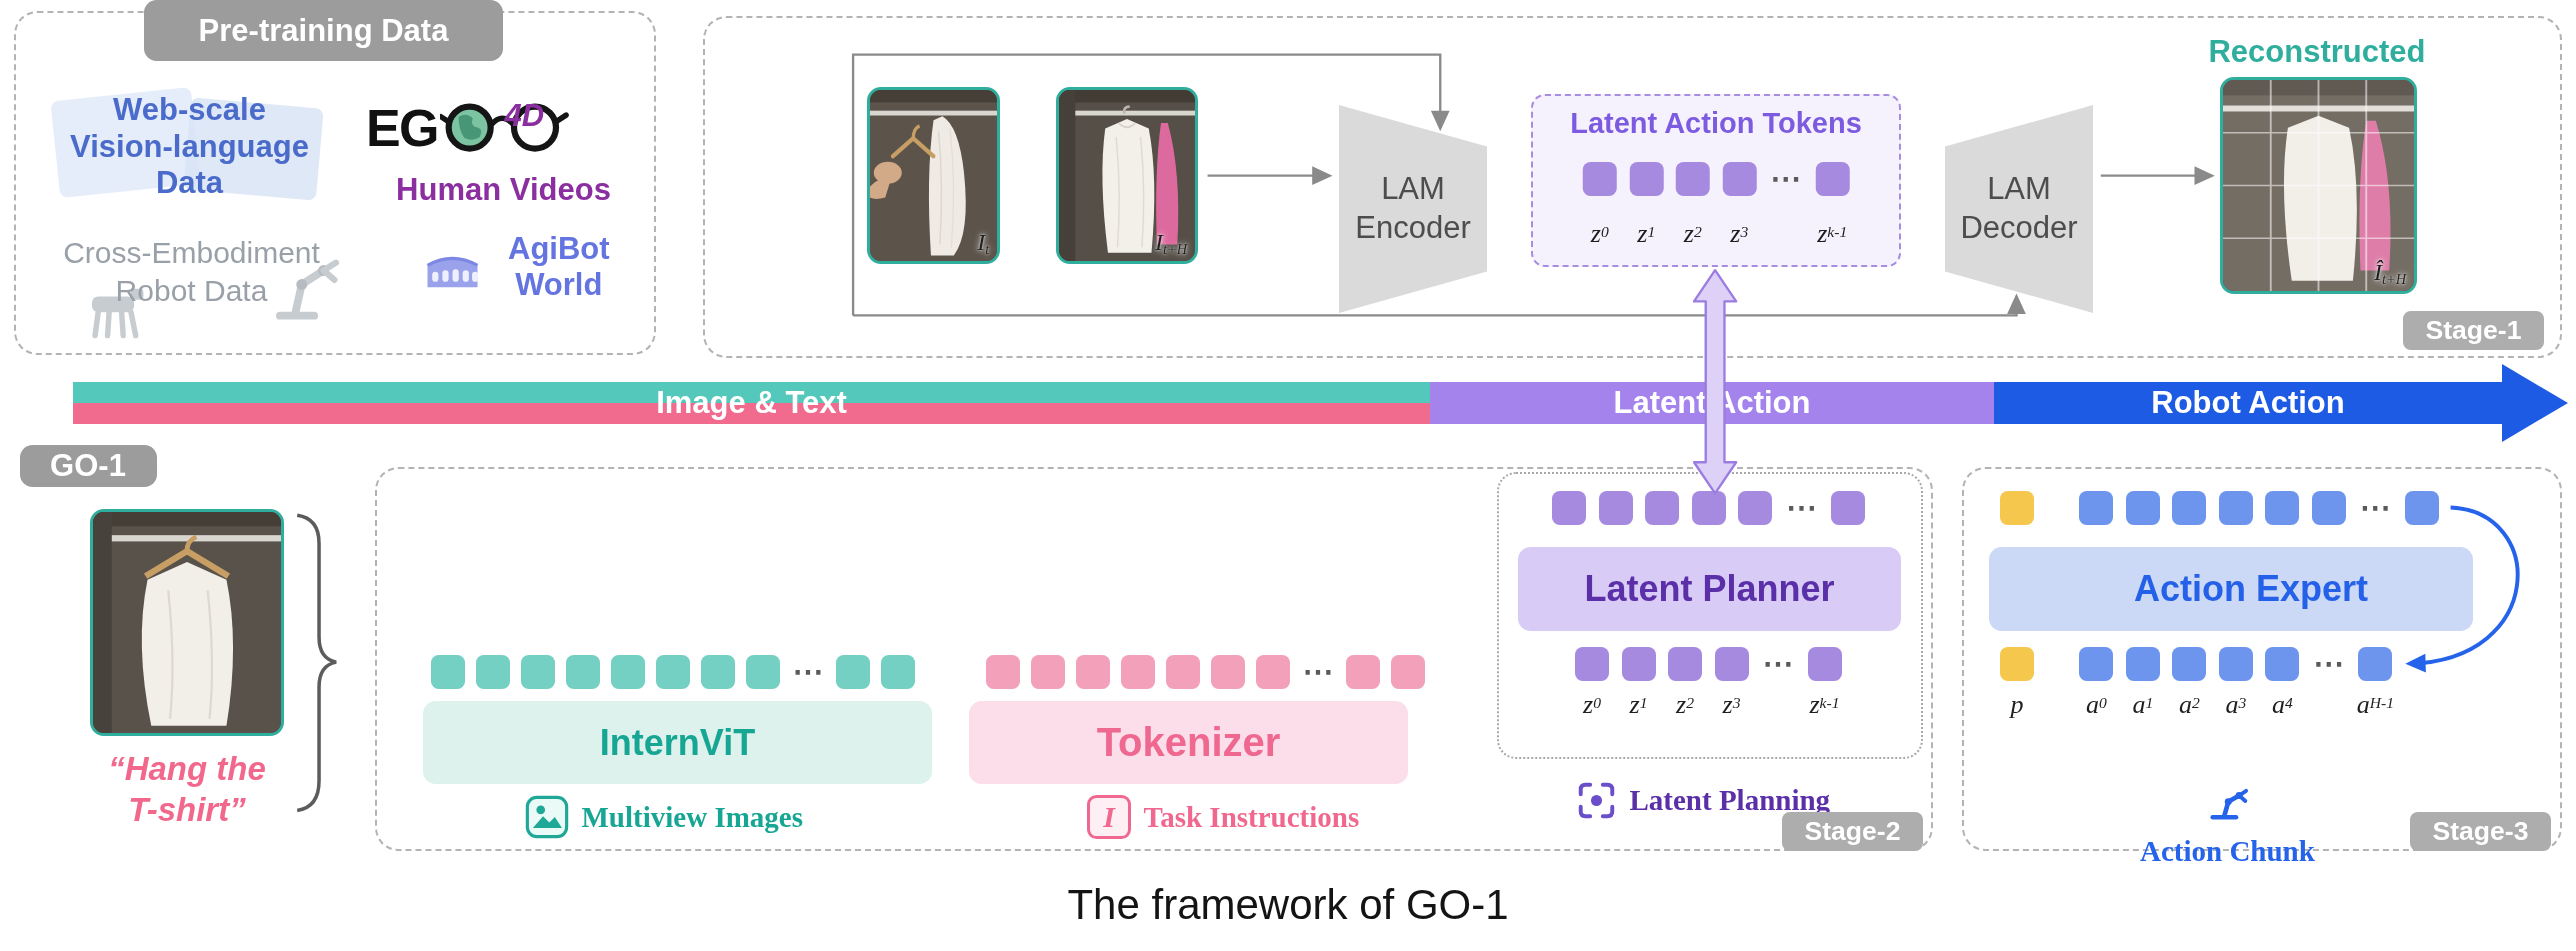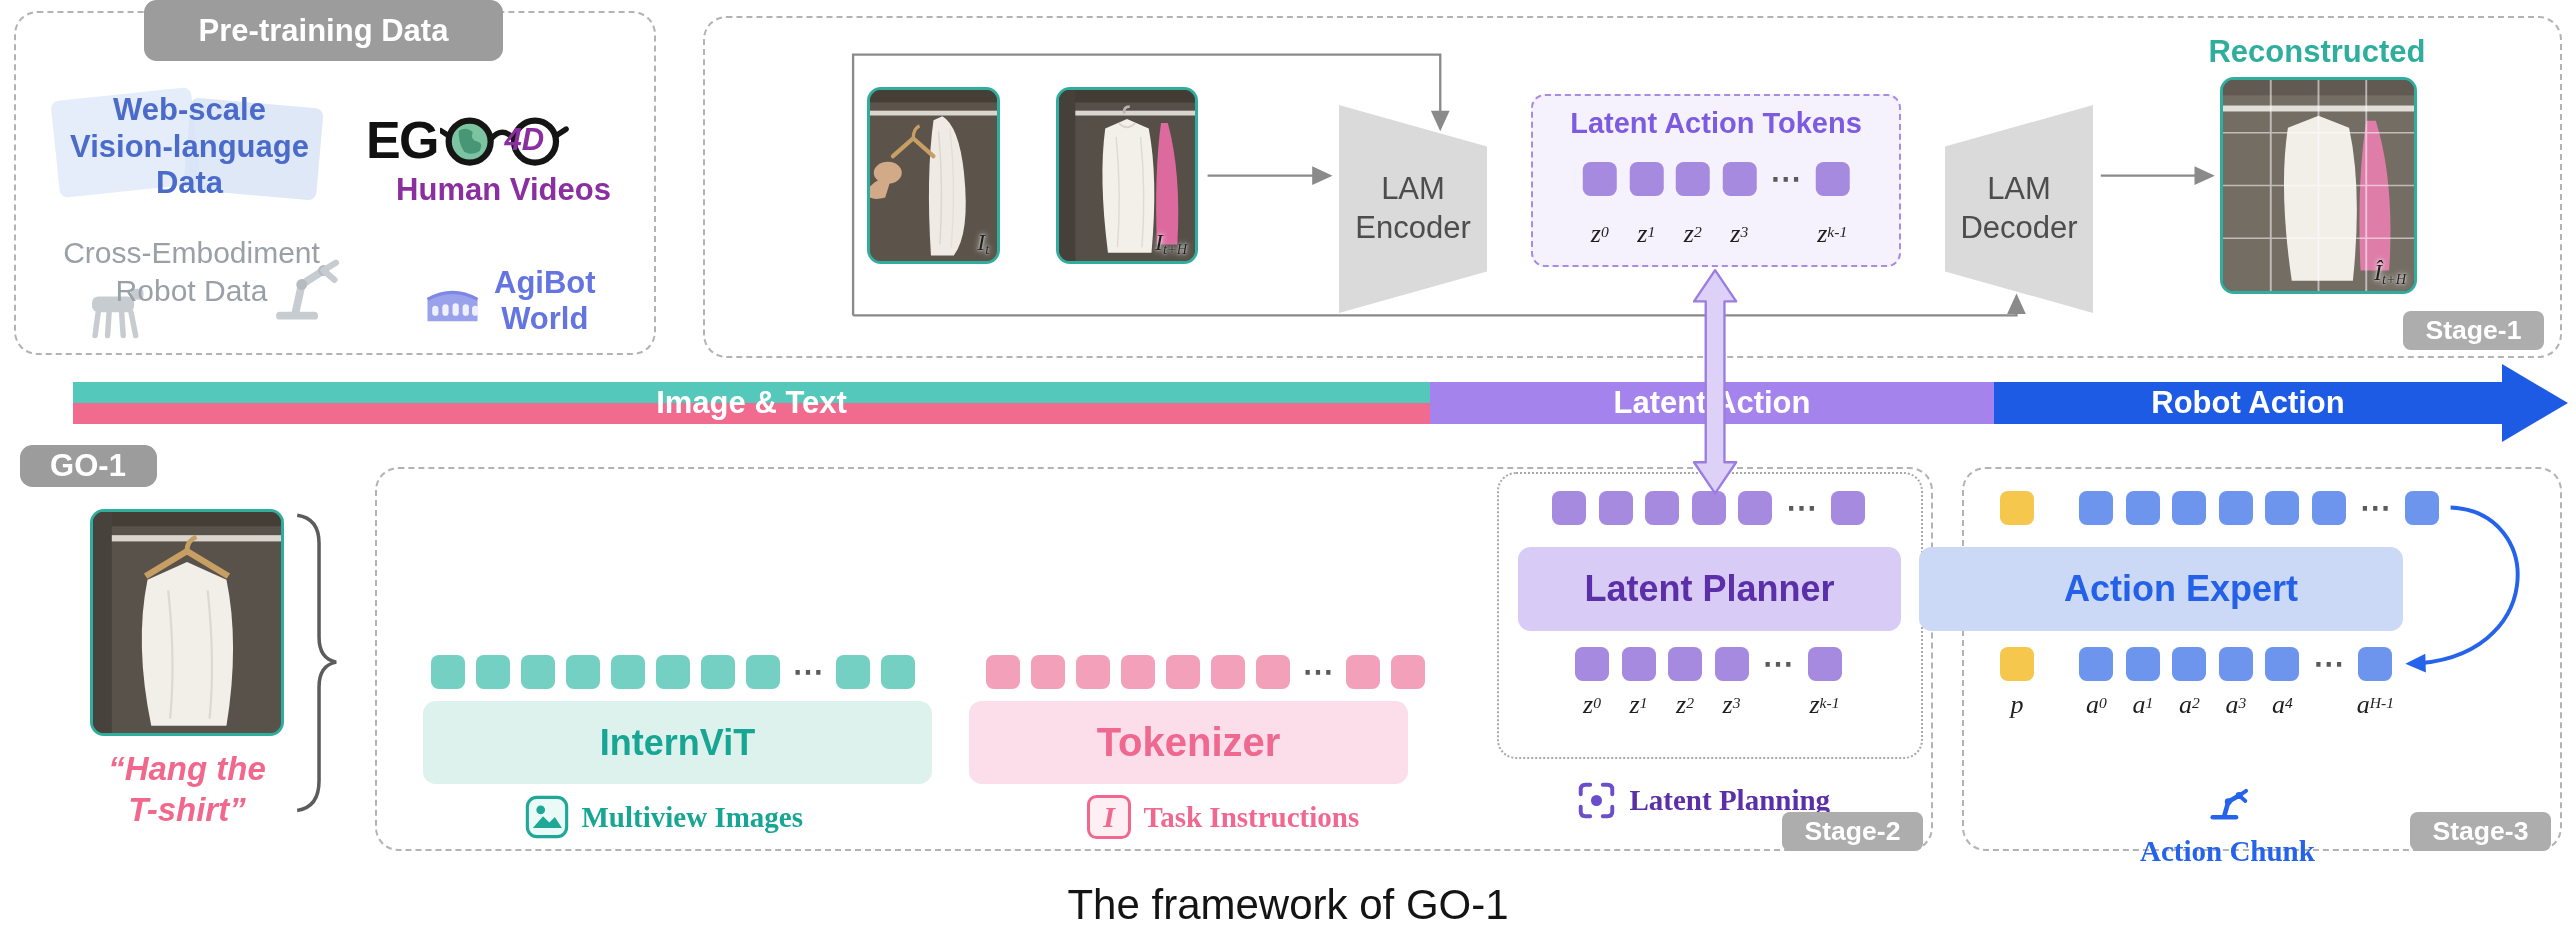--- a/index.html
+++ b/index.html
@@ -75,21 +75,21 @@
   <div class="pill" style="left:144px;top:0px;width:359px;height:61px;">
     <span>Pre-training Data</span>
   </div>
 
   <div class="deco-doc" style="left:55px;top:94px;width:141px;height:97px;transform:rotate(-6deg);opacity:.85;"></div>
   <div class="deco-doc" style="left:187px;top:103px;width:133px;height:92px;transform:rotate(5deg);background:#d8e4f6;opacity:.85;"></div>
   <div class="preline center-text" style="position:absolute;left:35px;top:92px;width:309px;font-size:31px;font-weight:bold;color:#4a6bca;line-height:1.18;z-index:1;">Web-scale
 Vision-language
 Data</div>
 
-  <div style="position:absolute;left:366px;top:110px;display:flex;align-items:center;z-index:1;">
+  <div style="position:absolute;left:366px;top:98px;display:flex;align-items:flex-start;z-index:1;">
     <span style="font-size:52px;font-weight:900;color:#111;letter-spacing:-1.6px;">EG</span>
     <svg width="134" height="56" viewBox="0 0 172 72" style="margin-left:1.6px;">
       <path d="M66 34 q14 -16 28 0" fill="none" stroke="#151515" stroke-width="7"></path>
       <circle cx="38" cy="38" r="27" fill="#7cc3a2" stroke="#151515" stroke-width="8"></circle>
       <path d="M24 24 q10 -6 18 2 q-4 10 6 12 q8 2 3 12 q-10 7 -20 1 q-8 -12 -7 -27" fill="#3e8f6f" opacity=".85"></path>
       <circle cx="122" cy="38" r="27" fill="#ffffff" stroke="#151515" stroke-width="8"></circle>
       <path d="M10 30 L1 24 M150 30 L162 22" stroke="#151515" stroke-width="7" stroke-linecap="round"></path>
     </svg>
     <span style="font-size:31px;font-weight:900;font-style:italic;color:#8b2fa0;margin-left:-69px;position:relative;z-index:2;">4D</span>
   </div>
@@ -103,21 +103,21 @@
   <svg width="81" height="75" viewBox="0 0 104 96" style="position:absolute;left:269px;top:247px;opacity:.9;">
     <path d="M14 88 H58" stroke="#c2c7cc" stroke-width="10" stroke-linecap="round"></path>
     <path d="M34 84 L42 48 L70 30" stroke="#c2c7cc" stroke-width="10" fill="none" stroke-linecap="round" stroke-linejoin="round"></path>
     <circle cx="42" cy="48" r="7" fill="#aeb4ba"></circle>
       <circle cx="70" cy="30" r="7" fill="#aeb4ba"></circle>
     <path d="M70 30 l16 -10 M70 30 l14 12" stroke="#c2c7cc" stroke-width="8" stroke-linecap="round"></path>
   </svg>
   <div class="preline center-text" style="position:absolute;left:19.5px;top:234px;width:344px;font-size:30px;font-weight:500;color:#99a0a7;line-height:1.25;z-index:1;">Cross-Embodiment
 Robot Data</div>
 
-  <div style="position:absolute;left:422px;top:231px;display:flex;align-items:center;gap:11px;margin-top:34px;">
+  <div style="position:absolute;left:422px;top:231px;display:flex;align-items:center;gap:25px;">
     <svg width="61" height="50" viewBox="0 0 78 64">
       <path d="M7 58 L7 30 Q39 12 71 30 L71 58 Z" fill="#99a2ea"></path>
       <path d="M7 30 Q39 12 71 30" fill="none" stroke="#7d88e4" stroke-width="4"></path>
       <rect x="13" y="38" width="8" height="13" rx="4" fill="#eef0fd"></rect>
       <rect x="26" y="36" width="8" height="15" rx="4" fill="#eef0fd"></rect>
       <rect x="39" y="35" width="8" height="16" rx="4" fill="#eef0fd"></rect>
       <rect x="52" y="36" width="8" height="15" rx="4" fill="#eef0fd"></rect>
       <rect x="64" y="38" width="8" height="13" rx="4" fill="#eef0fd"></rect>
     </svg>
     <div class="preline center-text" style="font-size:31px;font-weight:bold;color:#6474e0;line-height:1.15;">AgiBot
@@ -375,21 +375,21 @@
     <div class="sq blue"></div>
     <div class="sq blue"></div>
     <div class="sq blue"></div>
     <div class="sq blue"></div>
     <div class="sq blue"></div>
     <div class="sq blue"></div>
     <div class="dots">⋯</div>
     <div class="sq blue"></div>
   </div>
 
-  <div class="soft-box" style="left:1919px;top:547px;width:484px;height:84px;background:#cbd9f6;font-size:36px;color:#2460e8;padding-left:40px;">
+  <div class="soft-box" style="left:1989px;top:547px;width:484px;height:84px;background:#cbd9f6;font-size:36px;color:#2460e8;padding-left:40px;">
     <span>Action Expert</span>
   </div>
 
   <div class="row" style="left:2000px;top:647px;">
     <div class="sq yellow"></div>
     <div class="gap26"></div>
     <div class="sq blue"></div>
     <div class="sq blue"></div>
     <div class="sq blue"></div>
     <div class="sq blue"></div>

